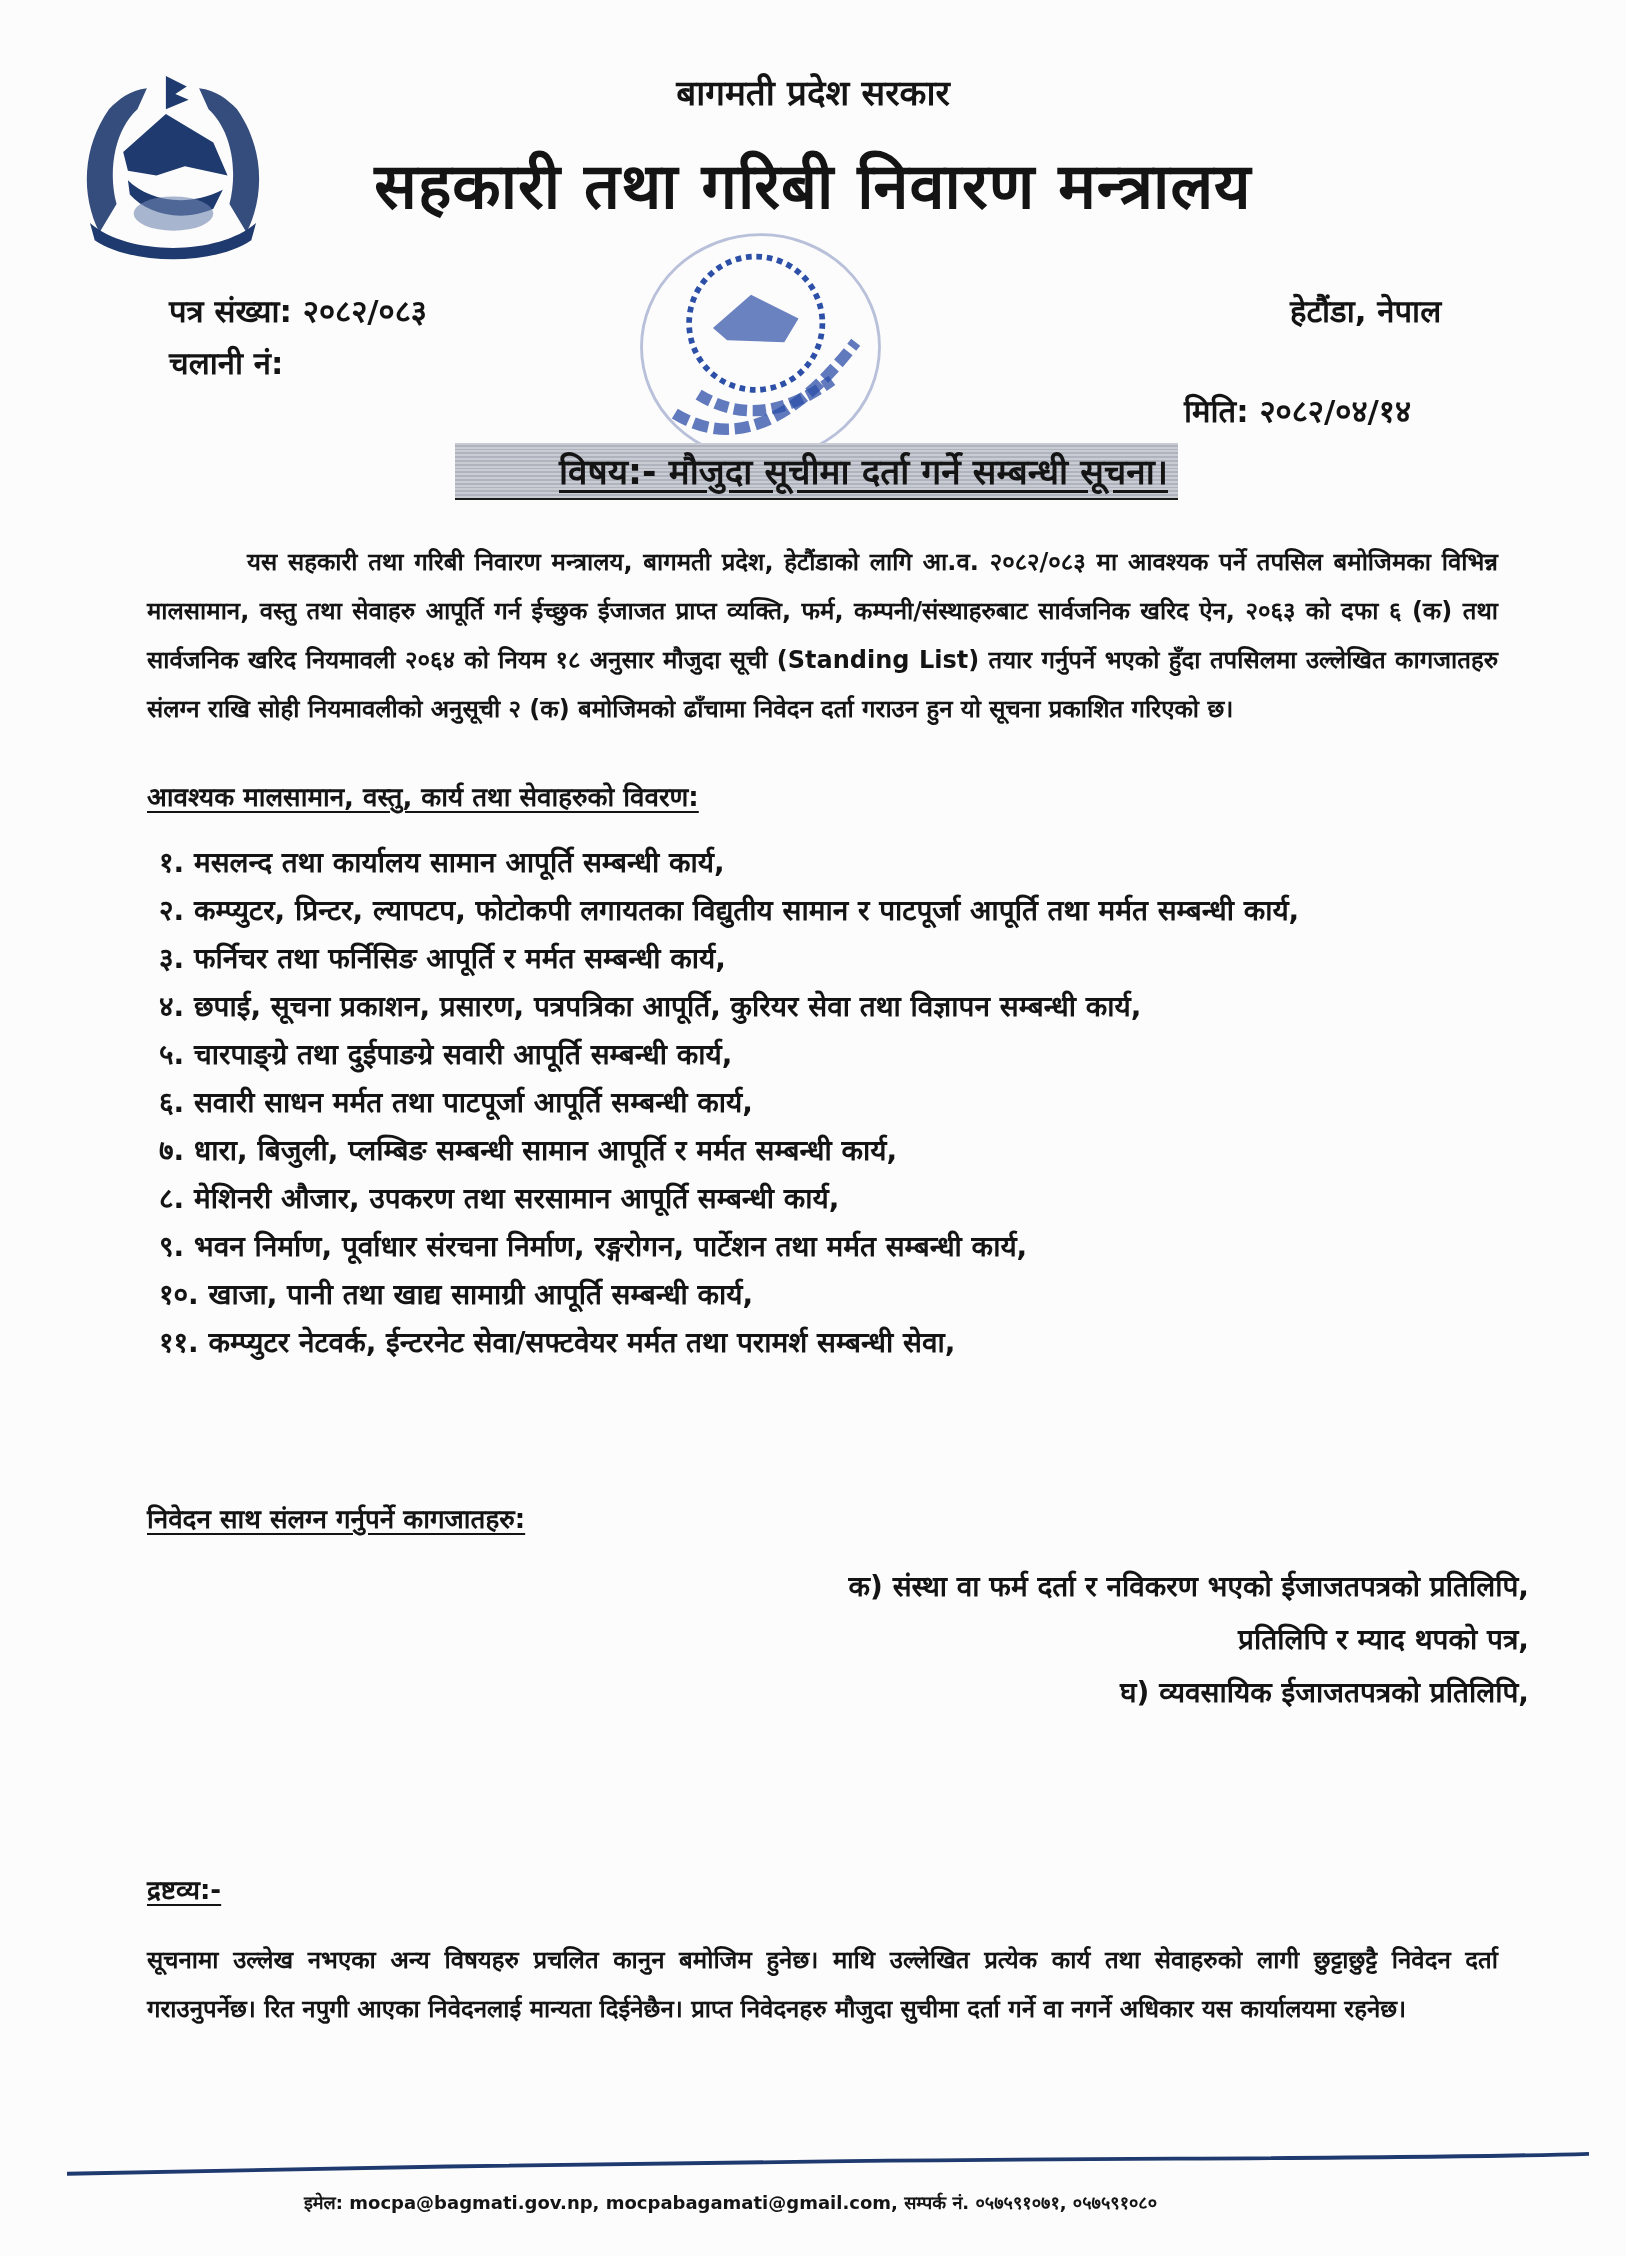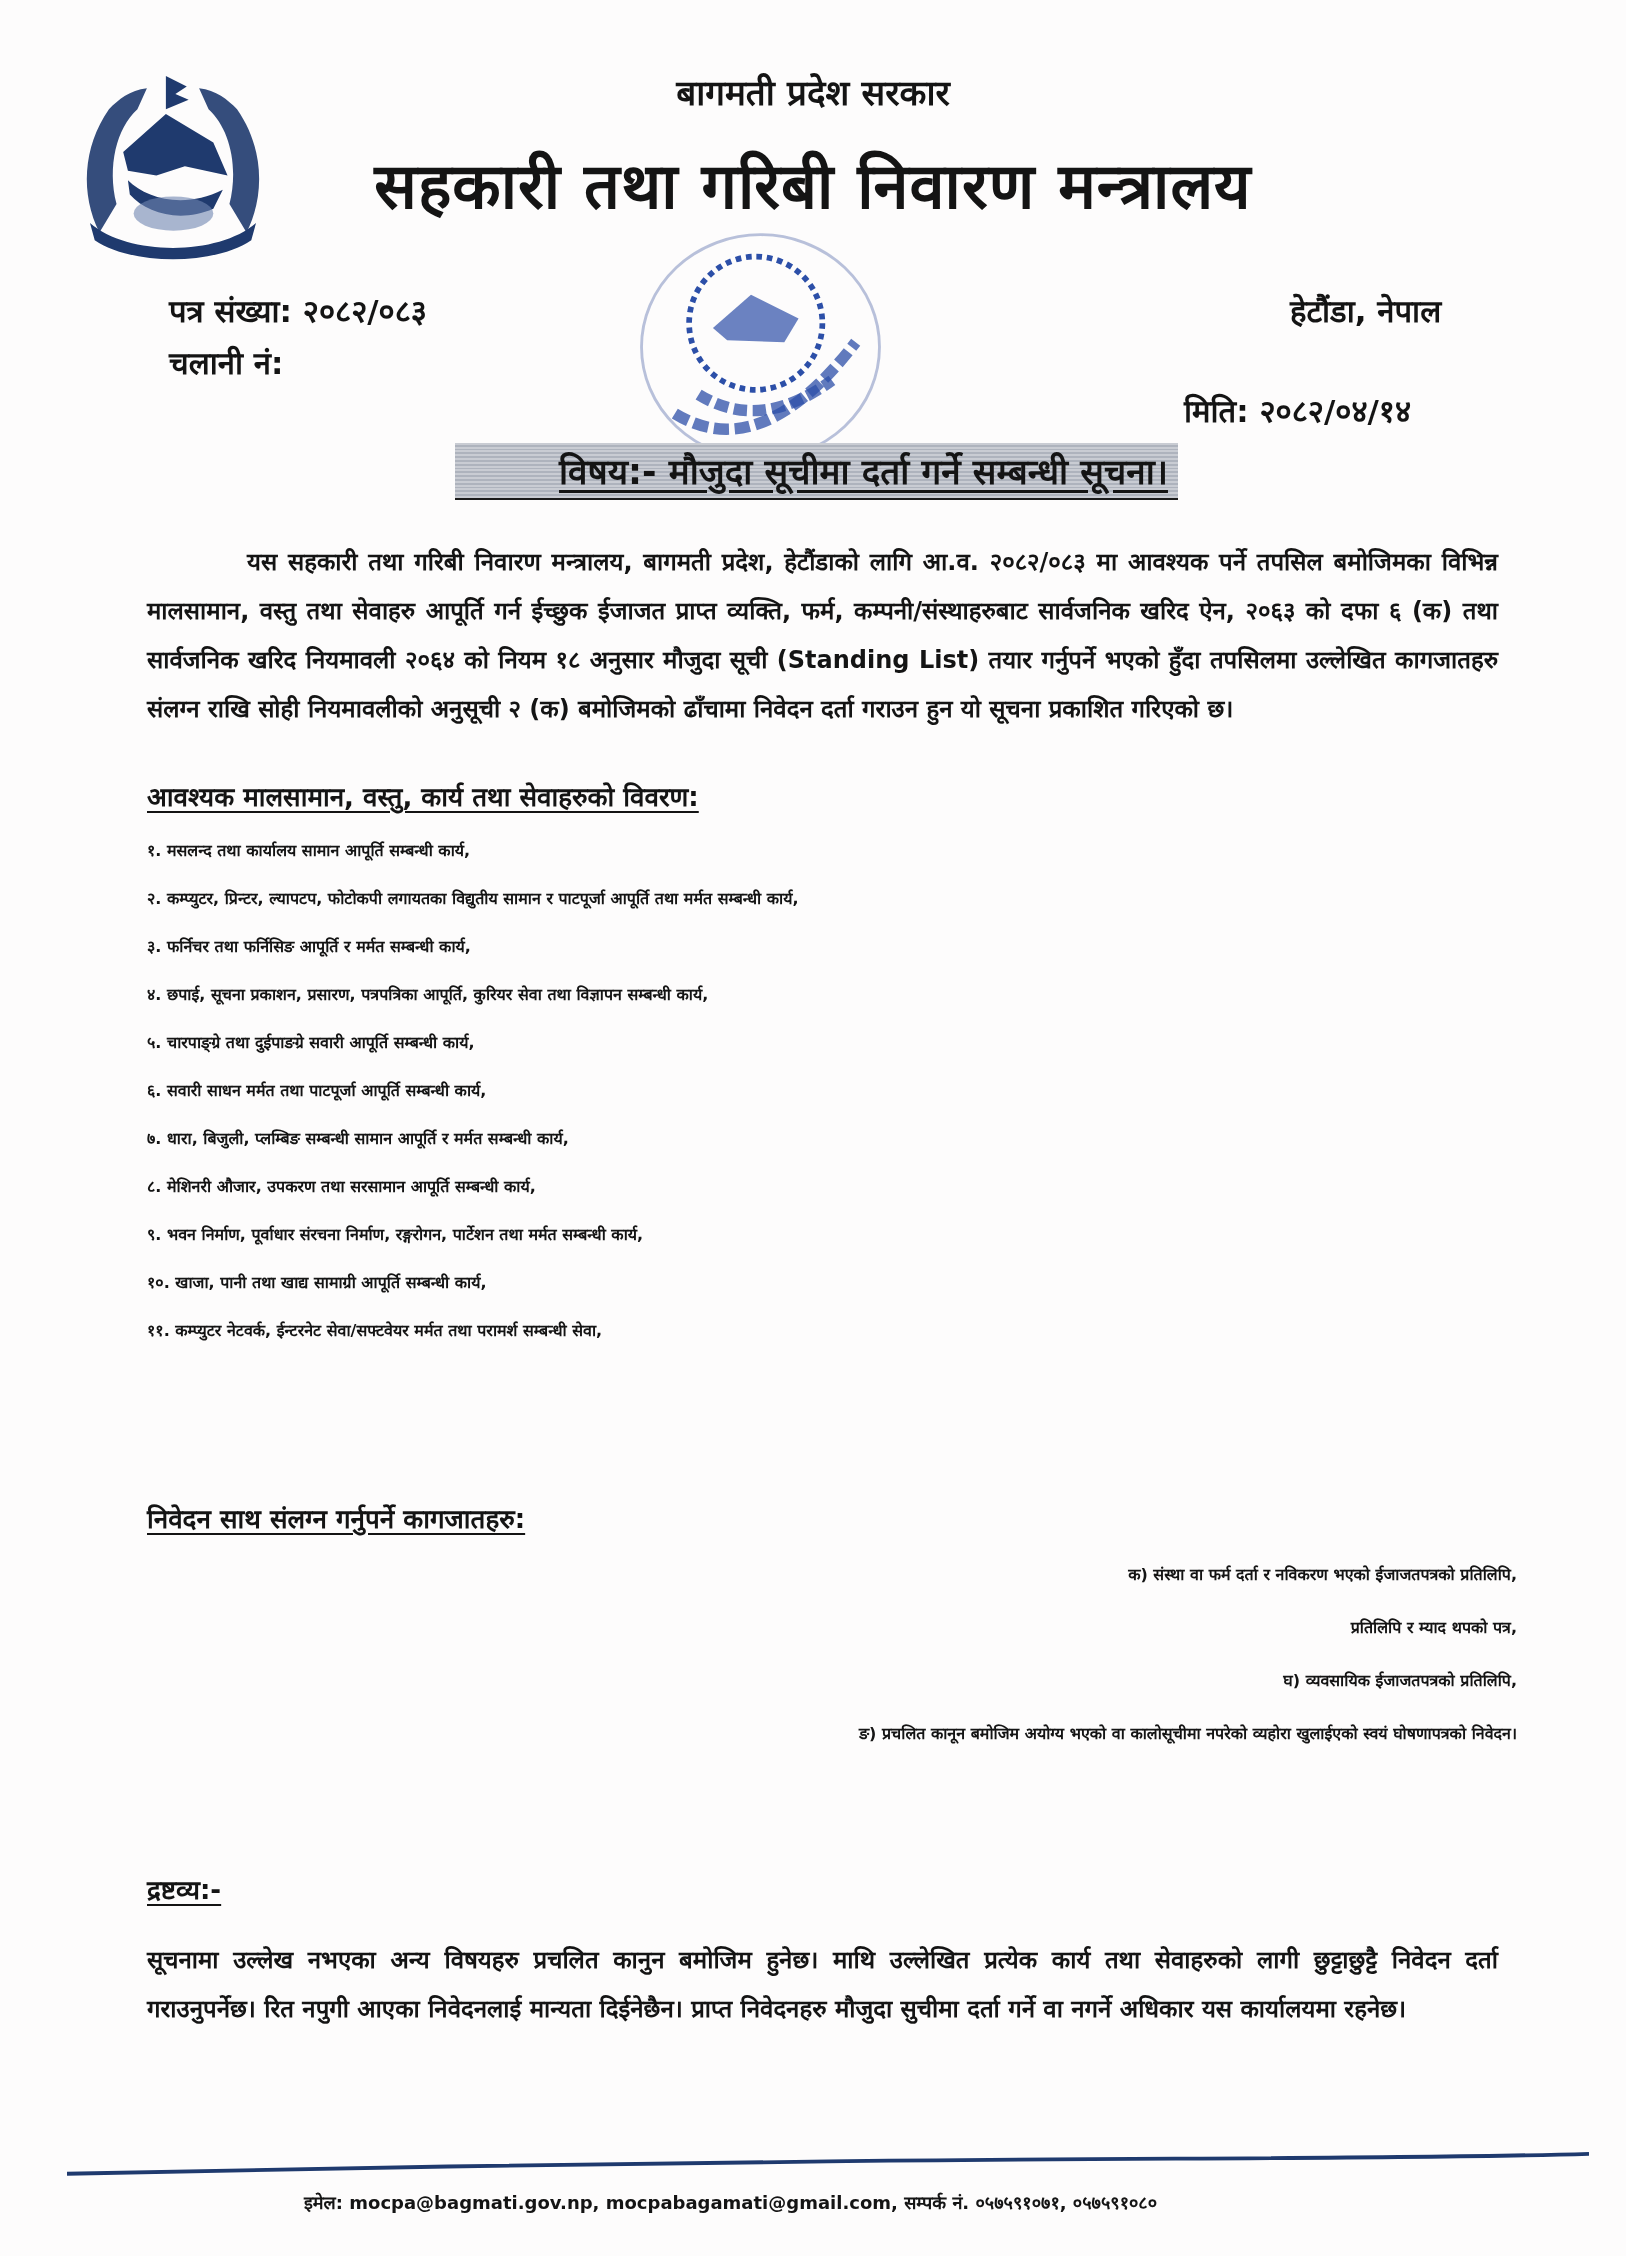--- a/index.html
+++ b/index.html
@@ -22,21 +22,21 @@
   }
   .subject {
     left: 455px; top: 447px; width: 723px; text-align: center;
     font-size: 35px; font-weight: bold; text-decoration: underline; text-underline-offset: 5.7px; padding-left: 47px;
   }
   .para {
     left: 147px; width: 1351px; top: 514px;
     font-size: 24px; font-weight: bold; line-height: 49px; text-align: justify; text-indent: 100px;
   }
   .heading { font-size: 26px; font-weight: bold; text-decoration: underline; text-underline-offset: 4.8px; left: 147px; }
-  .list { left: 147px; width: 1370px; font-size: 16px; font-weight: bold; margin: 0; padding: 0; list-style: none; }
+  .list { left: 147px; width: 1370px; font-size: 28px; font-weight: bold; margin: 12px; padding: 0; list-style: none; }
   .list li { height: 48px; line-height: 48px; white-space: nowrap; }
   .docs li { height: 53px; line-height: 53px; text-align: right; }
   .note {
     left: 147px; width: 1351px; top: 1912px;
     font-size: 24px; font-weight: bold; line-height: 49px; text-align: justify;
   }
   .footer-rule { left: 67px; top: 2150px; width: 1522px; height: 28.5px; }
   .footer-text { left: 304px; top: 2190px; font-size: 18px; font-weight: bold; white-space: nowrap; }
 </style>
 </head>
@@ -94,21 +94,20 @@
   <li>९. भवन निर्माण, पूर्वाधार संरचना निर्माण, रङ्गरोगन, पार्टेशन तथा मर्मत सम्बन्धी कार्य,</li>
   <li>१०. खाजा, पानी तथा खाद्य सामाग्री आपूर्ति सम्बन्धी कार्य,</li>
   <li>११. कम्प्युटर नेटवर्क, ईन्टरनेट सेवा/सफ्टवेयर मर्मत तथा परामर्श सम्बन्धी सेवा,</li>
 </ul>
 
 <div class="abs heading" style="top:1500px;">निवेदन साथ संलग्न गर्नुपर्ने कागजातहरु:</div>
 <ul class="abs list docs" style="top:1548px;">
   <li>क) संस्था वा फर्म दर्ता र नविकरण भएको ईजाजतपत्रको प्रतिलिपि,</li>
   <li>प्रतिलिपि र म्याद थपको पत्र,</li>
   <li>घ) व्यवसायिक ईजाजतपत्रको प्रतिलिपि,</li>
-  <li>ङ) प्रचलित कानून बमोजिम अयोग्य भएको वा कालोसूचीमा नपरेको व्यहोरा खुलाईएको स्वयं घोषणापत्रको निवेदन।</li>
 </ul>
 
 <div class="abs heading" style="top:1871px;">द्रष्टव्य:-</div>
 <p class="abs note">सूचनामा उल्लेख नभएका अन्य विषयहरु प्रचलित कानुन बमोजिम हुनेछ। माथि उल्लेखित प्रत्येक कार्य तथा सेवाहरुको लागी छुट्टाछुट्टै निवेदन दर्ता गराउनुपर्नेछ। रित नपुगी आएका निवेदनलाई मान्यता दिईनेछैन। प्राप्त निवेदनहरु मौजुदा सुचीमा दर्ता गर्ने वा नगर्ने अधिकार यस कार्यालयमा रहनेछ।</p>
 
 <svg class="abs footer-rule" viewBox="0 0 1600 30" preserveAspectRatio="none">
   <path d="M0 25 C300 18 500 16 800 12 C1100 8 1400 10 1600 4" fill="none" stroke="#1f3a6e" stroke-width="4"></path>
 </svg>
 <div class="abs footer-text">
   <span>इमेल:</span>

